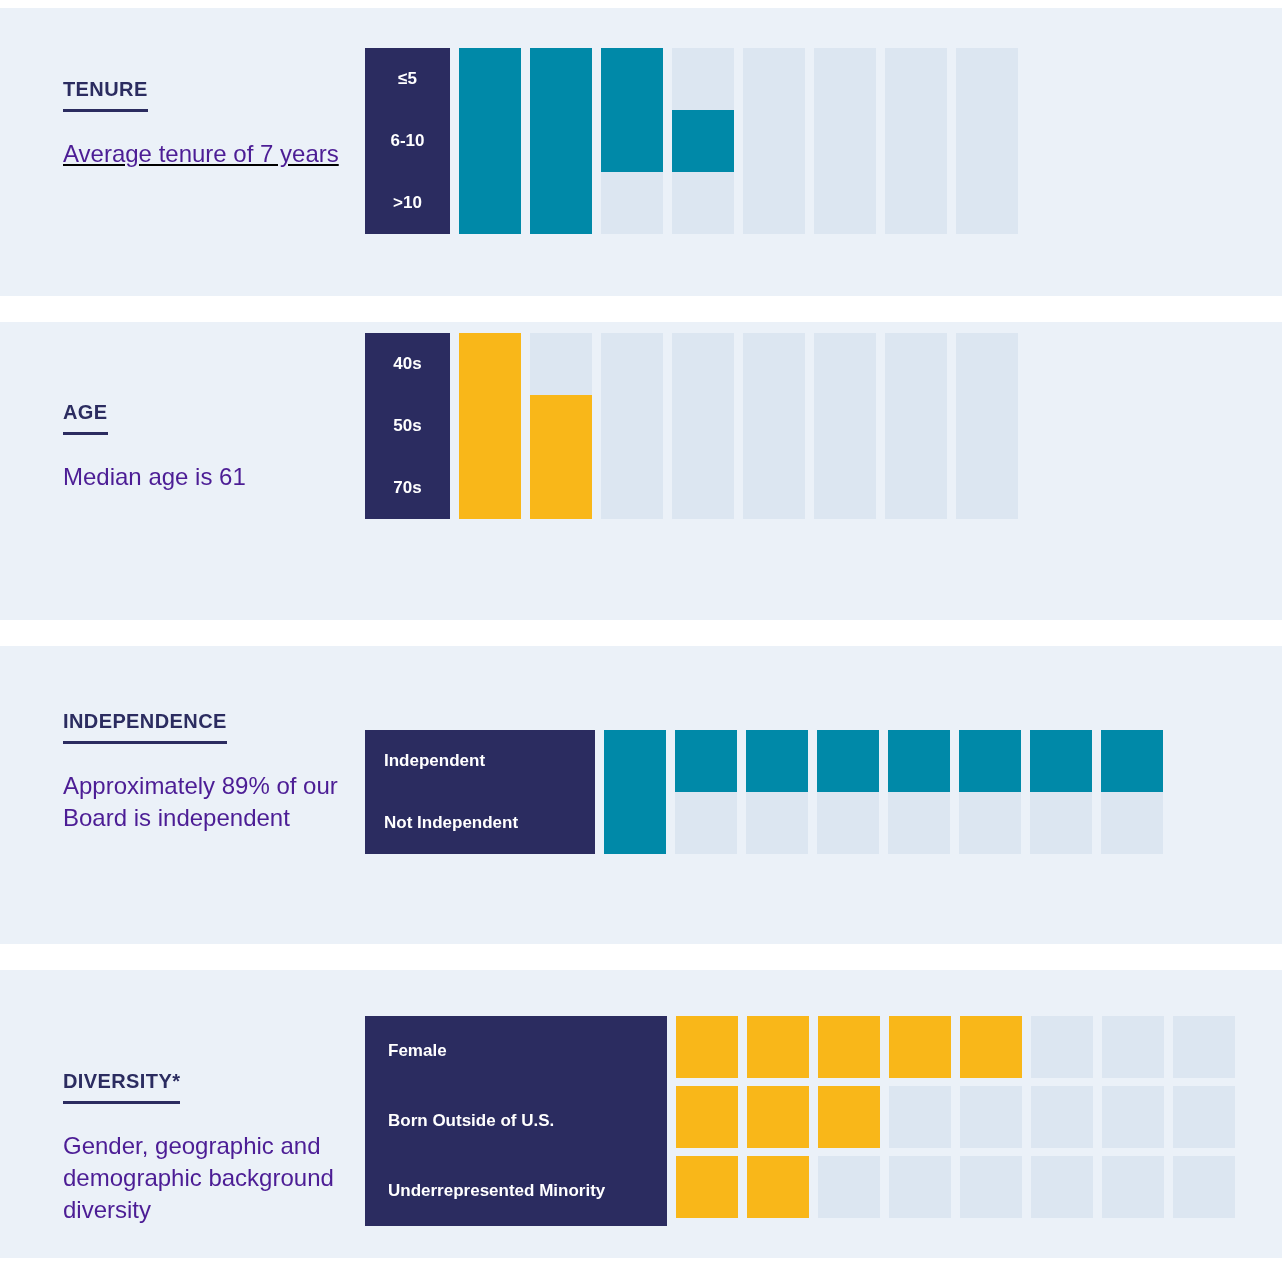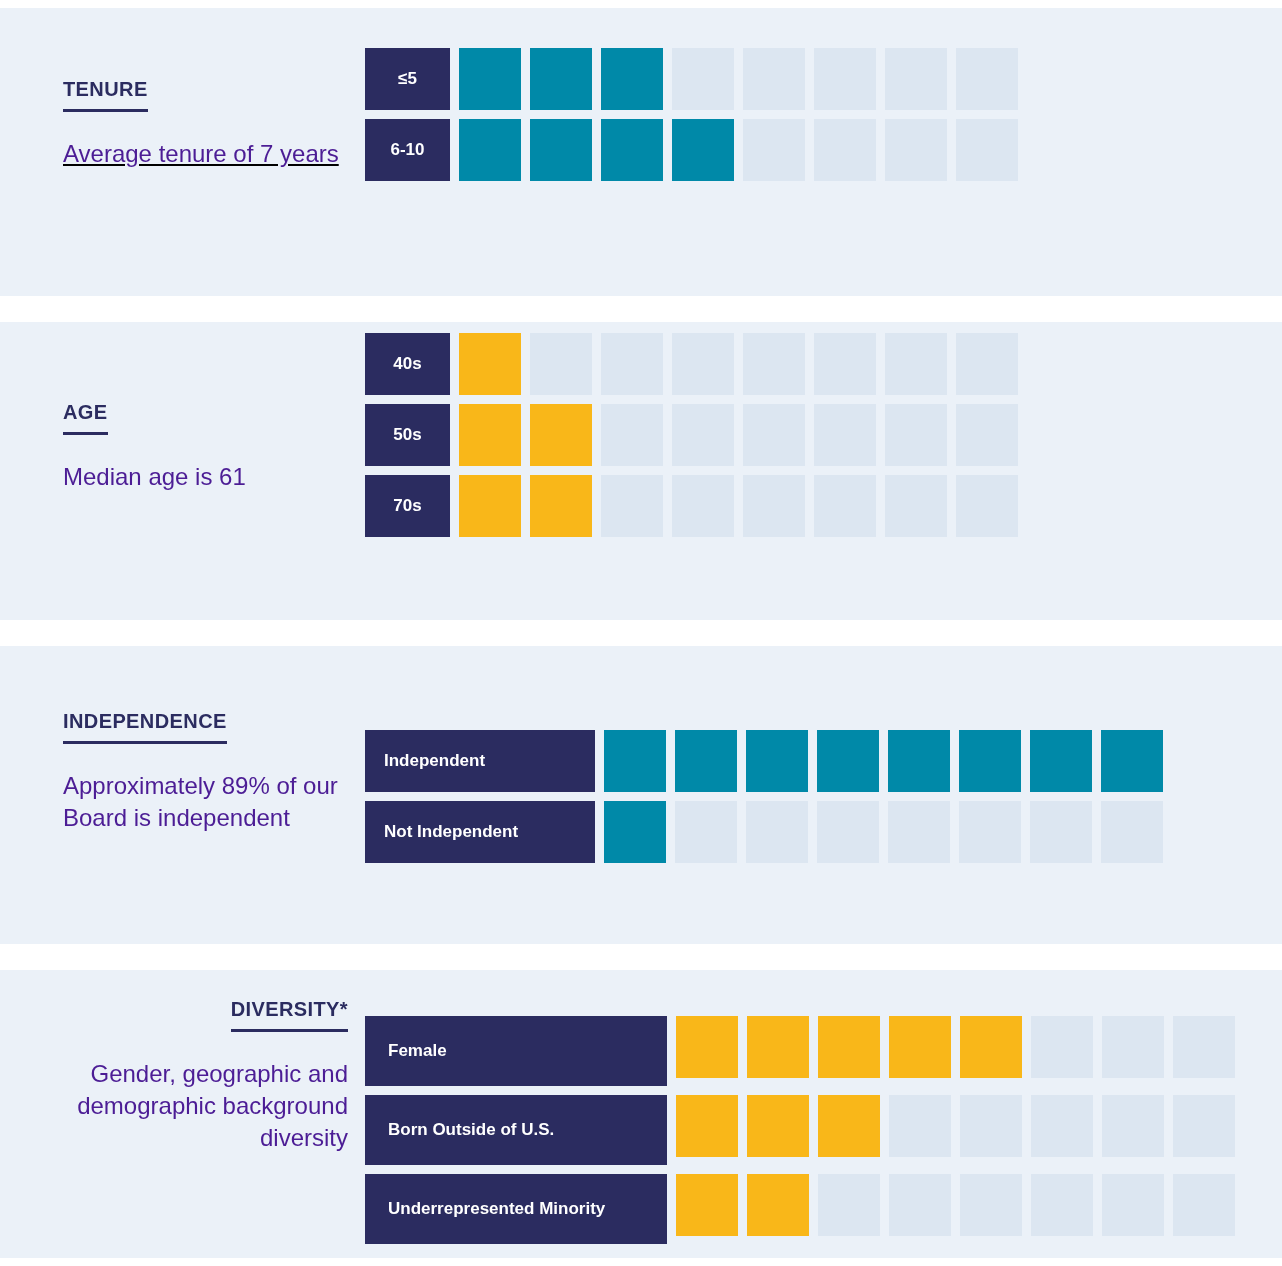--- a/index.html
+++ b/index.html
@@ -28,21 +28,21 @@
   #panel-diversity    { top: 970px;  height: 288px; }
 
   .panel-label {
     position: absolute;
     left: 63px;
     width: 285px;
   }
   #label-tenure       { top: 78px; text-decoration: underline; }
   #label-age          { top: 401px; }
   #label-independence { top: 710px; }
-  #label-diversity    { top: 998px; text-align: right; }
+  #label-diversity    { top: 1070px; }
 
   .kicker {
     display: inline-block;
     font-size: 20px;
     font-weight: bold;
     letter-spacing: 0.4px;
     color: #2b2c60;
     padding-bottom: 9px;
     border-bottom: 3px solid #2b2c60;
     line-height: 1.1;
@@ -63,21 +63,21 @@
   }
   #grid-tenure       { left: 365px; top: 48px; }
   #grid-age          { left: 365px; top: 333px; align-items: center; }
   #grid-independence { left: 365px; top: 730px; }
   #grid-diversity    { left: 365px; top: 1016px; }
 
   .grid-row {
     display: flex;
     align-items: stretch;
   }
-  .grid-row + .grid-row { margin-top: 9px; }
+  .grid-row + .grid-row { margin-top: 0; }
 
   .row-label {
     background: #2b2c60;
     color: #ffffff;
     display: flex;
     align-items: center;
     font-size: 16px;
     font-weight: bold;
     flex: 0 0 auto;
   }
@@ -146,20 +146,31 @@
         <div class="row-label">6-10</div>
         <div class="cell teal"></div>
         <div class="cell teal"></div>
         <div class="cell teal"></div>
         <div class="cell teal"></div>
         <div class="cell empty"></div>
         <div class="cell empty"></div>
         <div class="cell empty"></div>
         <div class="cell empty"></div>
       </div>
+      <div class="grid-row">
+        <div class="row-label">&gt;10</div>
+        <div class="cell teal"></div>
+        <div class="cell teal"></div>
+        <div class="cell empty"></div>
+        <div class="cell empty"></div>
+        <div class="cell empty"></div>
+        <div class="cell empty"></div>
+        <div class="cell empty"></div>
+        <div class="cell empty"></div>
+      </div>
     </div>
 
   <div class="panel" id="panel-age"></div>
 
   <div class="panel-label" id="label-age">
     <div class="kicker">AGE</div>
     <div class="blurb">Median age is 61</div>
   </div>
 
   <div class="grid" id="grid-age">

